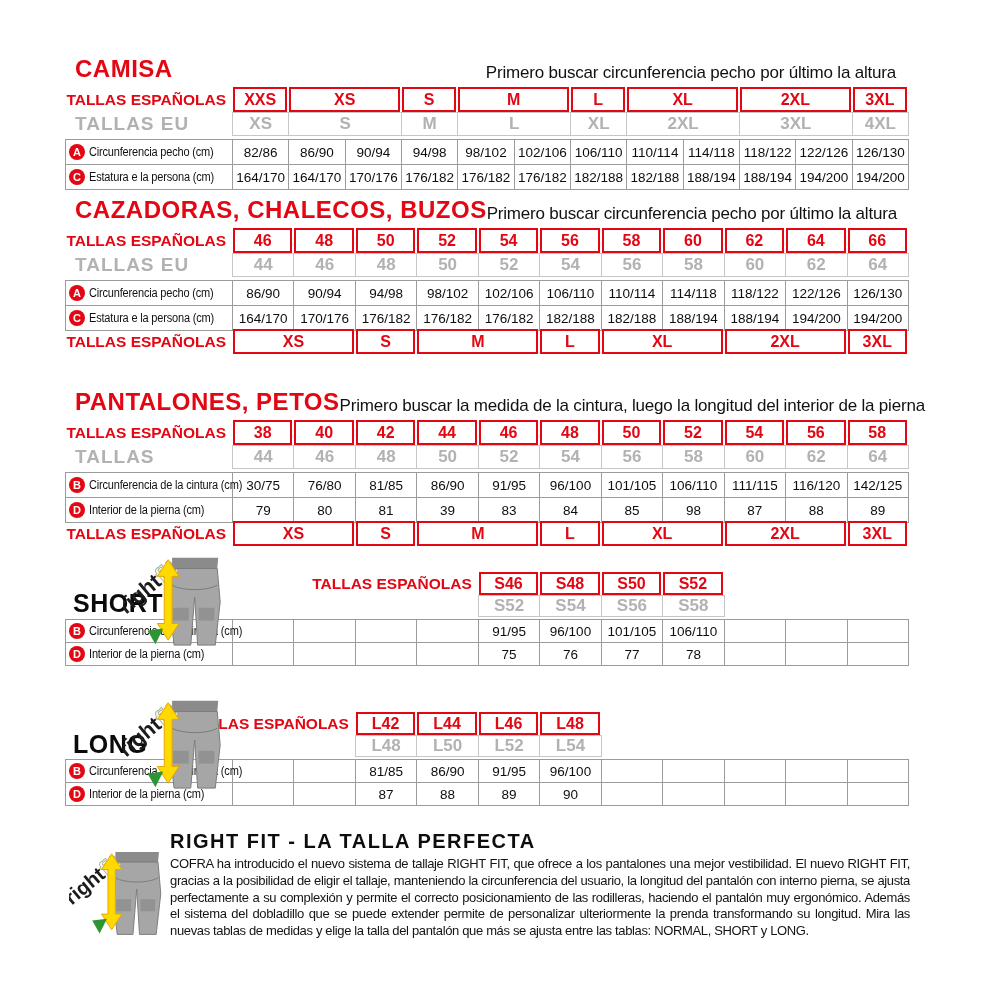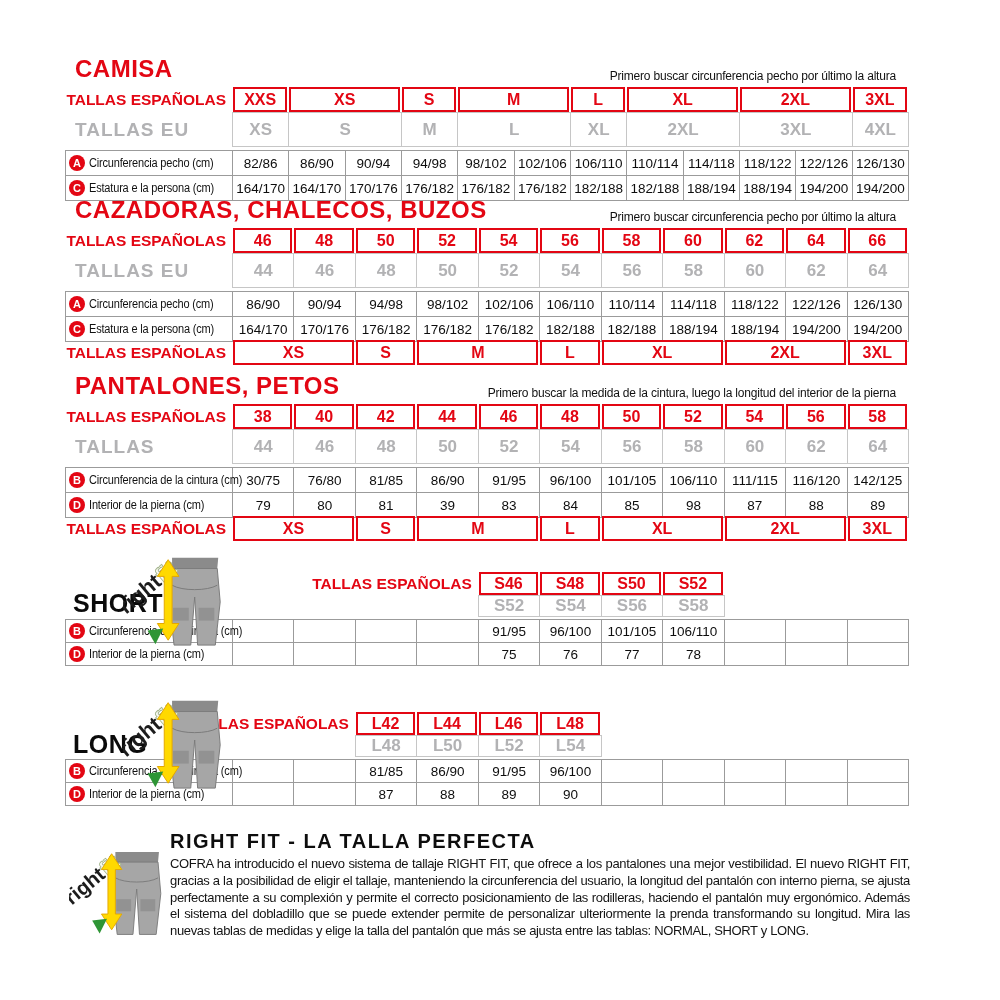--- a/index.html
+++ b/index.html
@@ -2,24 +2,24 @@
 <html style="--red: #e30613;"><head>
 <meta charset="utf-8">
 <style>
   html,body{margin:0;padding:0;background:#fff;}
   .page{position:relative;width:1000px;height:1000px;background:#fff;overflow:hidden;
         font-family:"Liberation Sans",sans-serif;}
   .section{position:absolute;left:65px;width:843px;}
   .title-row{display:flex;justify-content:space-between;align-items:flex-end;
              margin-bottom:4px;padding-left:10px;padding-right:12px;}
   .sec-title{color:var(--red);font-weight:bold;font-size:24px;letter-spacing:.5px;white-space:nowrap;}
-  .sec-note{font-size:12px;color:#111;letter-spacing:-.2px;white-space:nowrap;}
+  .sec-note{font-size:17px;color:#111;letter-spacing:-.2px;white-space:nowrap;}
   .table{width:100%;}
   .trow{display:grid;}
-  .r-es{height:25px}.r-eu{height:35px}.r-meas{height:26px}.r-esb{height:25px}
+  .r-es{height:25px}.r-eu{height:24px}.r-meas{height:26px}.r-esb{height:25px}
   .compact .r-es{height:23px}.compact .r-eu{height:21px}.compact .r-meas{height:24px}
   .r-eu + .r-meas{margin-top:3px}
   .r-meas + .r-meas{margin-top:-1px}
   .r-meas + .r-esb{margin-top:-2px}
   .cell{display:flex;align-items:center;justify-content:center;background:#fff;min-width:0;}
   .cell.red{border:2px solid var(--red);color:var(--red);font-weight:bold;font-size:16px;margin:0 1px;}
   .cell.gray{border:1px solid #c6c6c6;margin-right:-1px;color:#b2b2b4;font-weight:bold;font-size:17px;}
   .cell.data{border:1px solid #9b9b9b;margin-right:-1px;font-size:13.5px;color:#0d0d0d;}
   .cell.dlabel{border:1px solid #9b9b9b;margin-right:-1px;justify-content:flex-start;gap:4px;padding-left:3px;font-size:12.5px;color:#111;}
   .cell.dlabel .txt{transform:scaleX(.88);transform-origin:0 50%;white-space:nowrap;letter-spacing:-.2px;}
@@ -388,21 +388,21 @@
           <div class="cell red" style="grid-column: span 2;">
             <span class="txt">2XL</span>
           </div>
           <div class="cell red">
             <span class="txt">3XL</span>
           </div>
         </div>
       </div>
   </div>
 
-  <div class="section" style="top:372px">
+  <div class="section" style="top:388px">
     <div class="title-row">
       <span class="sec-title">PANTALONES, PETOS</span>
       <span class="sec-note">Primero buscar la medida de la cintura, luego la longitud del interior de la pierna</span>
     </div>
     <div class="table">
         <div class="trow r-es" style="grid-template-columns: 167px repeat(11, 1fr);">
           <div class="cell rlabel">
             <span class="txt">TALLAS ESPAÑOLAS</span>
           </div>
           <div class="cell red">

